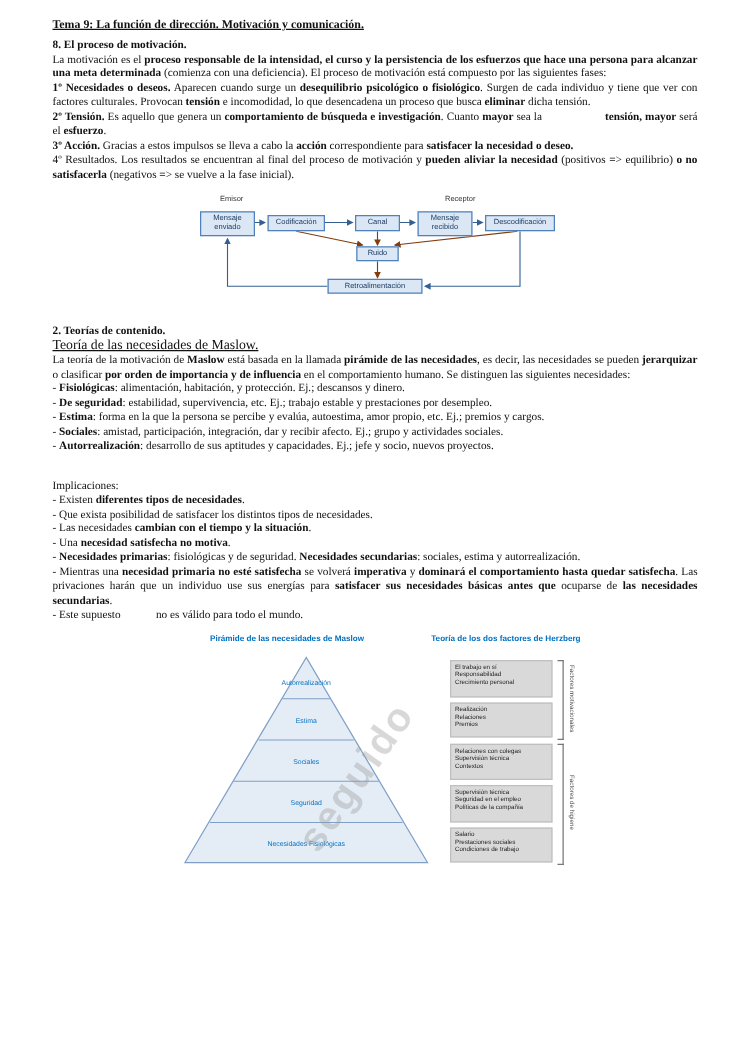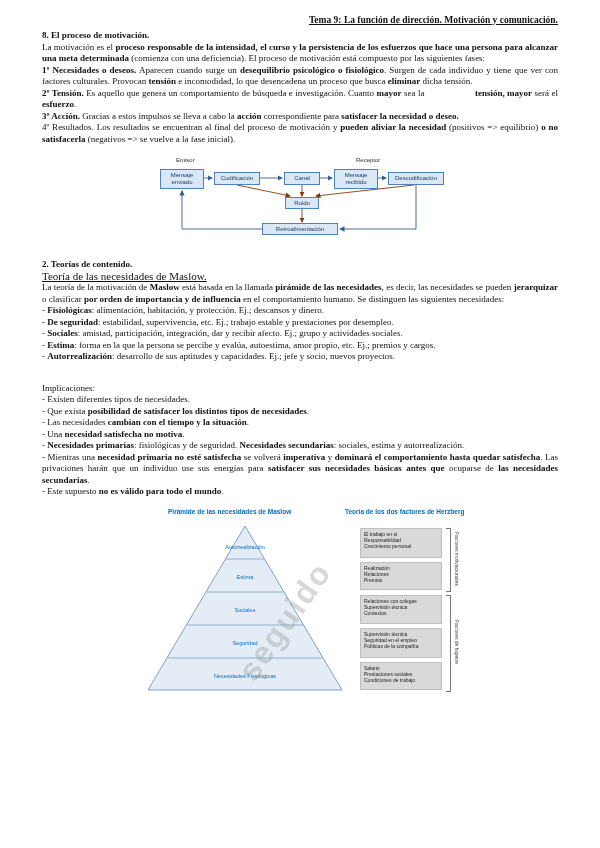--- a/index.html
+++ b/index.html
@@ -1,19 +1,19 @@
 <!DOCTYPE html>
 <html><head>
 <meta charset="utf-8">
 <style>
   html,body{margin:0;padding:0;background:#e8e8e8;}
   .page{width:600px;height:848px;background:#ffffff;position:relative;overflow:hidden;
         font-family:"Liberation Serif",serif;color:#111;margin:0 auto;box-sizing:border-box;
         padding:14px 42px 0 42px;}
-  .title{text-align:right;font-weight:bold;text-decoration:underline;font-size:9.5px;
+  .title{text-align:left;font-weight:bold;text-decoration:underline;font-size:9.5px;
          line-height:12px;margin:0 0 4px 0;}
   .h{font-weight:bold;font-size:9px;line-height:11.5px;margin:2px 0 0 0;}
   .sub{font-size:11px;line-height:11.5px;text-decoration:underline;margin:0;}
   p.t{font-size:9px;line-height:11.5px;text-align:justify;margin:0;}
   .mb{margin-bottom:11px;}
   .mbs{margin-bottom:4px;}
   .mbt{margin-bottom:2px;}
 
   
   .diagram1{position:relative;width:290px;height:88px;margin:12px 0 14px 118px;}
@@ -45,21 +45,21 @@
 <body>
 
 <div class="page">
 
   <div class="title">Tema 9: La función de dirección. Motivación y comunicación.</div>
 
   <div class="h">8. El proceso de motivación.</div>
   <p class="t mb">La motivación es el <span style="font-weight: bold;">proceso responsable de la intensidad, el curso y la persistencia de los esfuerzos que hace una persona para alcanzar una meta determinada</span> (comienza con una deficiencia). El proceso de motivación está compuesto por las siguientes fases:</p>
 
   <p class="t mb"><span style="font-weight: bold;">1º Necesidades o deseos.</span> Aparecen cuando surge un <span style="font-weight: bold;">desequilibrio psicológico o fisiológico</span>. Surgen de cada individuo y tiene que ver con factores culturales. Provocan <span style="font-weight: bold;">tensión</span> e incomodidad, lo que desencadena un proceso que busca <span style="font-weight: bold;">eliminar</span> dicha tensión.</p>
-  <p class="t mb"><span style="font-weight: bold;">2º Tensión.</span> Es aquello que genera un <span style="font-weight: normal;">comportamiento de búsqueda e investigación</span>. Cuanto <span style="font-weight: bold;">mayor</span> sea la <span style="font-weight: bold; padding-left: 48px;">tensión, mayor</span> será el <span style="font-weight: bold;">esfuerzo</span>.</p>
+  <p class="t mb"><span style="font-weight: bold;">2º Tensión.</span> Es aquello que genera un <span style="font-weight: bold;">comportamiento de búsqueda e investigación</span>. Cuanto <span style="font-weight: bold;">mayor</span> sea la <span style="font-weight: bold; padding-left: 48px;">tensión, mayor</span> será el <span style="font-weight: bold;">esfuerzo</span>.</p>
   <p class="t mb"><span style="font-weight: bold;">3º Acción.</span> Gracias a estos impulsos se lleva a cabo la <span style="font-weight: bold;">acción</span> correspondiente para <span style="font-weight: bold;">satisfacer la necesidad o deseo.</span></p>
   <p class="t"><span style="font-weight: normal;">4º Resultados.</span> Los resultados se encuentran al final del proceso de motivación y <span style="font-weight: bold;">pueden aliviar la necesidad</span> (positivos =&gt; equilibrio) <span style="font-weight: bold;">o no satisfacerla</span> (negativos =&gt; se vuelve a la fase inicial).</p>
 
   <div class="diagram1">
     <svg class="d1-arrows" width="290" height="88">
       <defs>
         <marker id="ahd" markerWidth="6" markerHeight="6" refX="5" refY="3" orient="auto">
           <path d="M0,0L6,3L0,6z" fill="#365f91"></path>
         </marker>
         <marker id="ahm" markerWidth="6" markerHeight="6" refX="5" refY="3" orient="auto">
@@ -87,32 +87,32 @@
     <div class="d1-box" style="left:125px;top:40px;width:34px;height:12px">Ruido</div>
     <div class="d1-box" style="left:102px;top:66px;width:76px;height:12px">Retroalimentación</div>
   </div>
 
   <div class="h">2. Teorías de contenido.</div>
   <div class="sub">Teoría de las necesidades de Maslow.</div>
   <p class="t mbs">La teoría de la motivación de <span style="font-weight: bold;">Maslow</span> está basada en la llamada <span style="font-weight: bold;">pirámide de las necesidades</span>, es decir, las necesidades se pueden <span style="font-weight: bold;">jerarquizar</span> o clasificar <span style="font-weight: bold;">por orden de importancia y de influencia</span> en el comportamiento humano. Se distinguen las siguientes necesidades:</p>
 
   <p class="t mbs">- <span style="font-weight: bold;">Fisiológicas</span>: alimentación, habitación, y protección. Ej.; descansos y dinero.</p>
   <p class="t mbs">- <span style="font-weight: bold;">De seguridad</span>: estabilidad, supervivencia, etc. Ej.; trabajo estable y prestaciones por desempleo.</p>
+  <p class="t mbs">- <span style="font-weight: bold;">Estima</span>: forma en la que la persona se percibe y evalúa, autoestima, amor propio, etc. Ej.; premios y cargos.</p>
   <p class="t mbs">- <span style="font-weight: bold;">Sociales</span>: amistad, participación, integración, dar y recibir afecto. Ej.; grupo y actividades sociales.</p>
-  <p class="t mbs">- <span style="font-weight: bold;">Estima</span>: forma en la que la persona se percibe y evalúa, autoestima, amor propio, etc. Ej.; premios y cargos.</p>
   <p class="t">- <span style="font-weight: bold;">Autorrealización</span>: desarrollo de sus aptitudes y capacidades. Ej.; jefe y socio, nuevos proyectos.</p>
 
   <p class="t mbt" style="margin-top:20px">Implicaciones:</p>
-  <p class="t mbt">- Existen <span style="font-weight: normal;">diferentes tipos de necesidades</span>.</p>
-  <p class="t mbt">- Que exista <span style="font-weight: bold;">posibilidad de satisfacer los distintos tipos de necesidades</span>.</p>
+  <p class="t mbt">- Existen <span style="font-weight: bold;">diferentes tipos de necesidades</span>.</p>
+  <p class="t mbt">- Que exista <span style="font-weight: normal;">posibilidad de satisfacer los distintos tipos de necesidades</span>.</p>
   <p class="t mbt">- Las necesidades <span style="font-weight: bold;">cambian con el tiempo y la situación</span>.</p>
   <p class="t mbt">- Una <span style="font-weight: bold;">necesidad satisfecha no motiva</span>.</p>
   <p class="t mbt">- <span style="font-weight: bold;">Necesidades primarias</span>: fisiológicas y de seguridad. <span style="font-weight: bold;">Necesidades secundarias</span>: sociales, estima y autorrealización.</p>
   <p class="t mbt">- Mientras una <span style="font-weight: bold;">necesidad primaria no esté satisfecha</span> se volverá <span style="font-weight: bold;">imperativa</span> y <span style="font-weight: bold;">dominará el comportamiento hasta quedar satisfecha</span>. Las privaciones harán que un individuo use sus energías para <span style="font-weight: bold;">satisfacer sus necesidades básicas antes que</span> ocuparse de <span style="font-weight: bold;">las necesidades secundarias</span>.</p>
-  <p class="t">- Este supuesto <span style="font-weight: bold;">no es válido para todo el mundo</span>.</p>
+  <p class="t">- Este supuesto <span style="font-weight: normal; margin-left: 26px;">no es válido para todo el mundo</span>.</p>
 
   <div class="diagram2">
     <span class="d2-title" style="left:28px">Pirámide de las necesidades de Maslow</span>
     <span class="d2-title" style="left:205px">Teoría de los dos factores de Herzberg</span>
 
     <svg width="210" height="190" style="position:absolute;left:0;top:10px">
       <polygon points="105,8 8,172 202,172" fill="#e4edf6" stroke="#7f9fc6" stroke-width="1"></polygon>
       <line x1="86" y1="41" x2="124" y2="41" stroke="#7f9fc6" stroke-width="0.8"></line>
       <line x1="67" y1="74" x2="143" y2="74" stroke="#7f9fc6" stroke-width="0.8"></line>
       <line x1="47" y1="107" x2="163" y2="107" stroke="#7f9fc6" stroke-width="0.8"></line>

